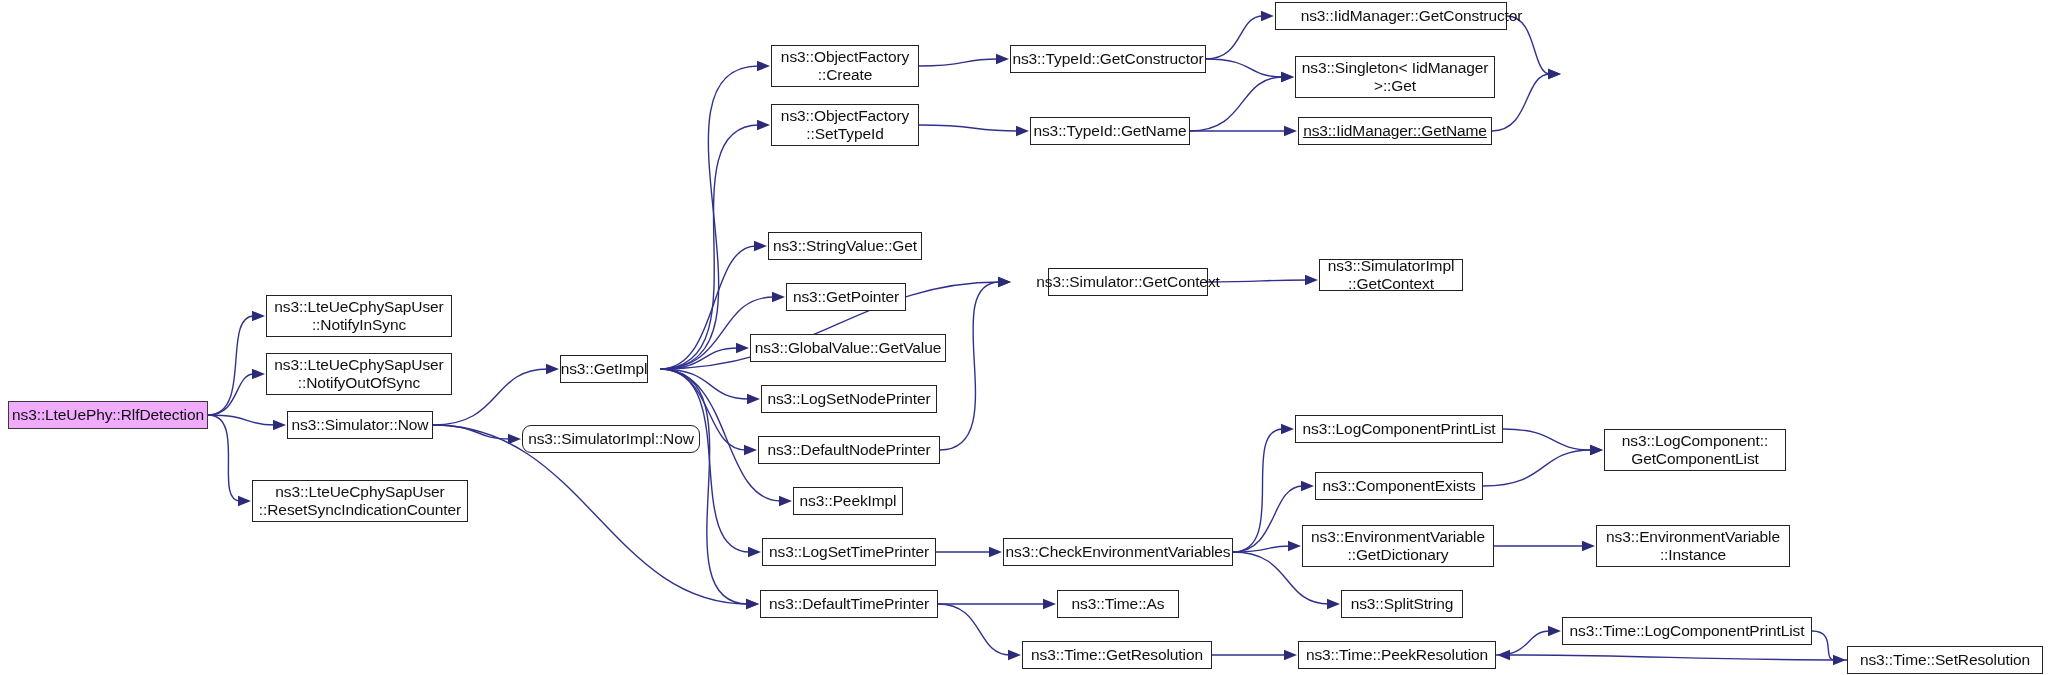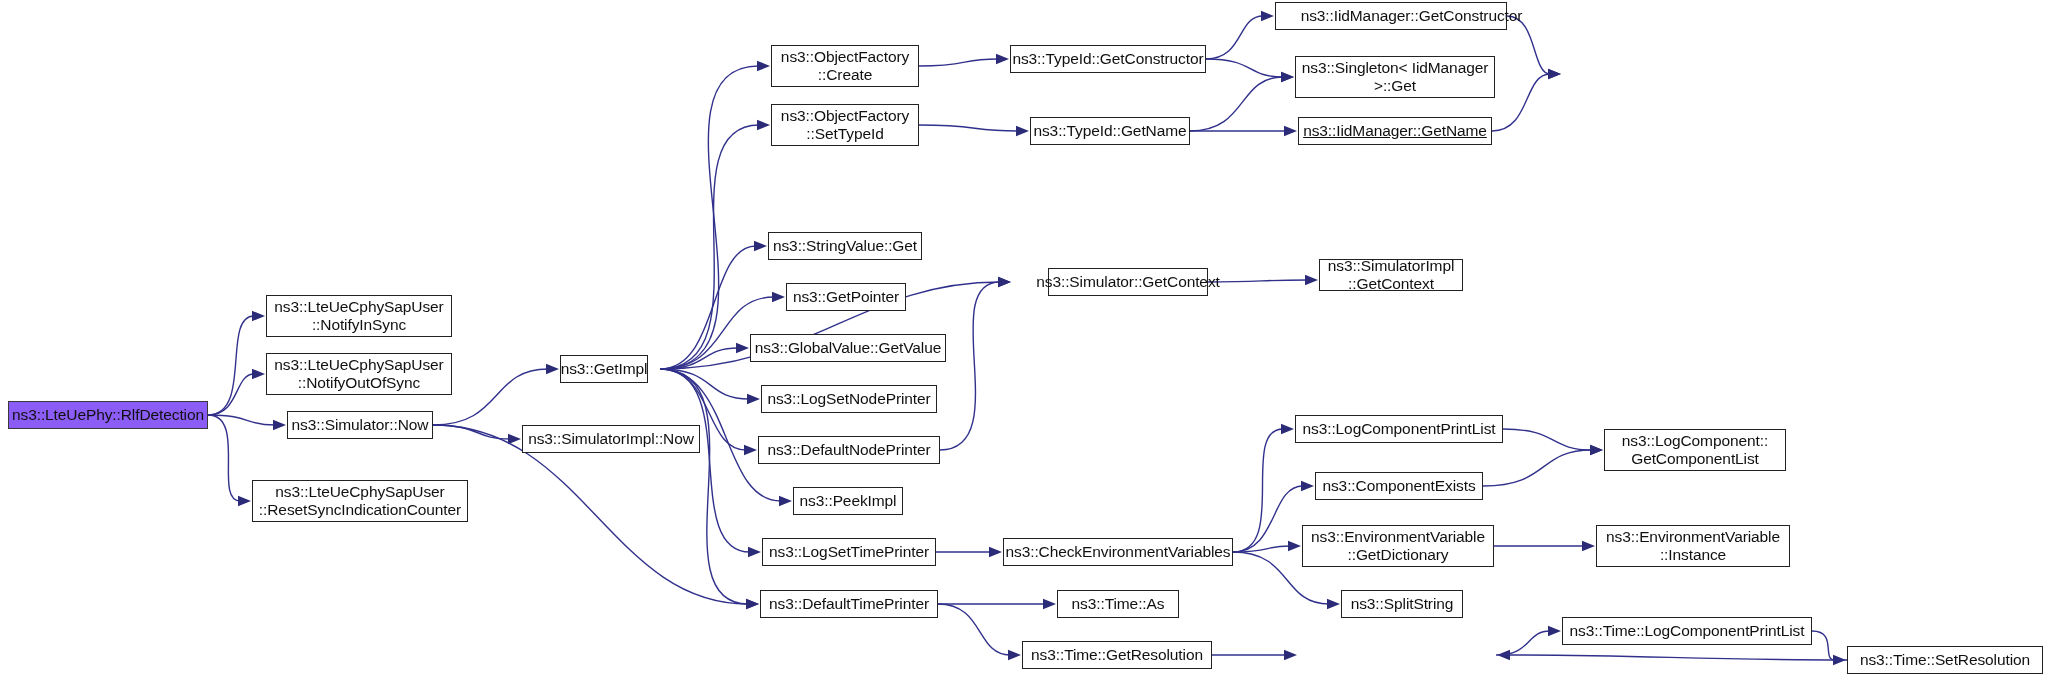--- a/index.html
+++ b/index.html
@@ -40,21 +40,21 @@
     background: #ffffff;
     border: 1px solid #222222;
     color: #101010;
     font-size: 15.5px;
     line-height: 1.18;
     letter-spacing: -0.1px;
     white-space: pre;
     cursor: default;
   }
   .node.root {
-    background: #8b5cf6;
+    background: #f0abfc;
     border: 1px solid #3a3a3a;
   }
   .edge-path {
     fill: none;
     stroke: #31318c;
     stroke-width: 1.4px;
   }
   .arrow-head {
     fill: #2b2b77;
     stroke: none;
@@ -152,21 +152,21 @@
     </svg>
   <div id="node-layer">
       <div class="node root" style="left: 8px; top: 401px; width: 200px; height: 28px;">ns3::LteUePhy::RlfDetection</div>
       <div class="node" style="left: 266px; top: 295px; width: 186px; height: 42px;">ns3::LteUeCphySapUser
 ::NotifyInSync</div>
       <div class="node" style="left: 266px; top: 353px; width: 186px; height: 42px;">ns3::LteUeCphySapUser
 ::NotifyOutOfSync</div>
       <div class="node" style="left: 287px; top: 411px; width: 146px; height: 28px;">ns3::Simulator::Now</div>
       <div class="node" style="left: 252px; top: 480px; width: 216px; height: 42px;">ns3::LteUeCphySapUser
 ::ResetSyncIndicationCounter</div>
-      <div class="node" style="left: 522px; top: 425px; width: 178px; height: 28px;">ns3::SimulatorImpl::Now</div>
+      <div class="node" style="left: 522px; top: 425px; width: 178px; height: 28px; border-radius: 9px;">ns3::SimulatorImpl::Now</div>
       <div class="node" style="left: 560px; top: 355px; width: 88px; height: 28px;">ns3::GetImpl</div>
       <div class="node" style="left: 771px; top: 45px; width: 148px; height: 42px;">ns3::ObjectFactory
 ::Create</div>
       <div class="node" style="left: 771px; top: 104px; width: 148px; height: 42px;">ns3::ObjectFactory
 ::SetTypeId</div>
       <div class="node" style="left: 768px; top: 232px; width: 154px; height: 28px;">ns3::StringValue::Get</div>
       <div class="node" style="left: 786px; top: 283px; width: 120px; height: 28px;">ns3::GetPointer</div>
       <div class="node" style="left: 750px; top: 334px; width: 196px; height: 28px;">ns3::GlobalValue::GetValue</div>
       <div class="node" style="left: 761px; top: 385px; width: 176px; height: 28px;">ns3::LogSetNodePrinter</div>
       <div class="node" style="left: 758px; top: 436px; width: 182px; height: 28px;">ns3::DefaultNodePrinter</div>
@@ -183,20 +183,21 @@
 &gt;::Get</div>
       <div class="node" style="left: 1298px; top: 117px; width: 194px; height: 28px; text-decoration: underline;">ns3::IidManager::GetName</div>
       <div class="node" style="left: 1003px; top: 538px; width: 230px; height: 28px;">ns3::CheckEnvironmentVariables</div>
       <div class="node" style="left: 1057px; top: 590px; width: 122px; height: 28px;">ns3::Time::As</div>
       <div class="node" style="left: 1022px; top: 641px; width: 190px; height: 28px;">ns3::Time::GetResolution</div>
       <div class="node" style="left: 1295px; top: 415px; width: 208px; height: 28px;">ns3::LogComponentPrintList</div>
       <div class="node" style="left: 1315px; top: 472px; width: 168px; height: 28px;">ns3::ComponentExists</div>
       <div class="node" style="left: 1302px; top: 525px; width: 192px; height: 42px;">ns3::EnvironmentVariable
 ::GetDictionary</div>
       <div class="node" style="left: 1341px; top: 590px; width: 122px; height: 28px;">ns3::SplitString</div>
+      <div class="node" style="left: 1298px; top: 641px; width: 198px; height: 28px;">ns3::Time::PeekResolution</div>
       <div class="node" style="left: 1604px; top: 429px; width: 182px; height: 42px;">ns3::LogComponent::
 GetComponentList</div>
       <div class="node" style="left: 1596px; top: 525px; width: 194px; height: 42px;">ns3::EnvironmentVariable
 ::Instance</div>
       <div class="node" style="left: 1562px; top: 617px; width: 250px; height: 28px;">ns3::Time::LogComponentPrintList</div>
       <div class="node" style="left: 1847px; top: 646px; width: 196px; height: 28px;">ns3::Time::SetResolution</div>
     </div>
 </div>
 
 </body></html>

